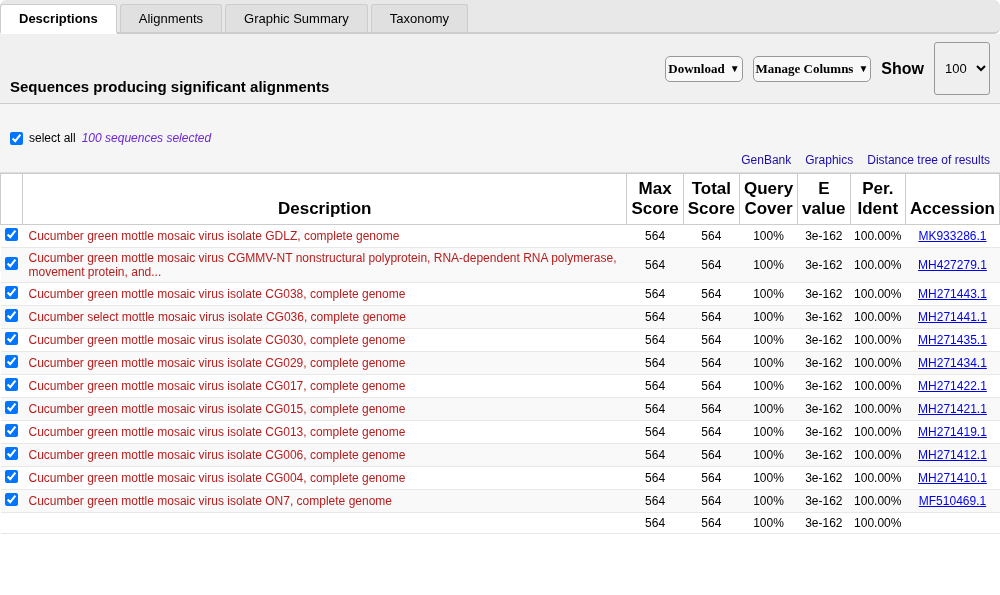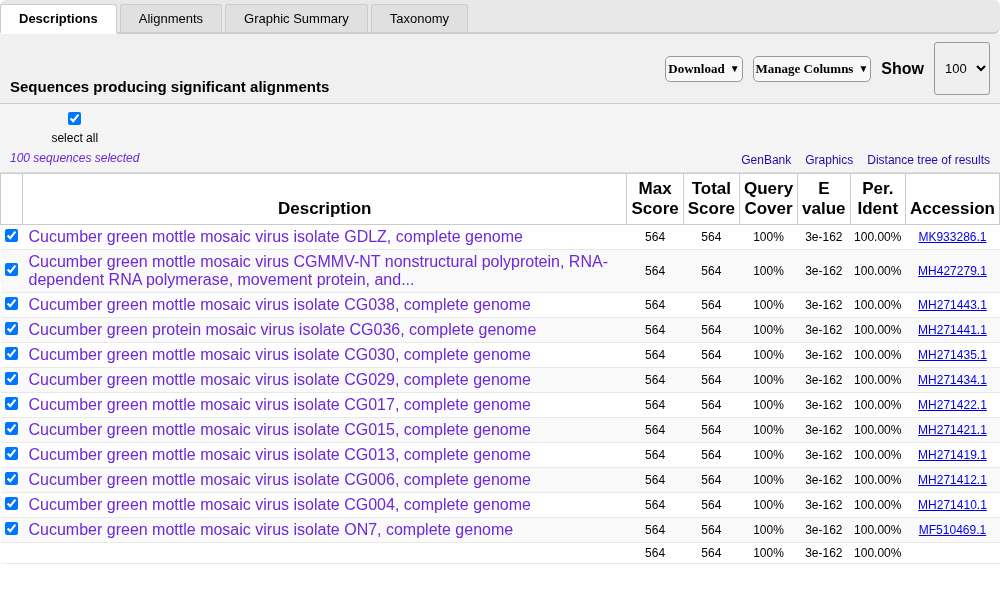--- a/index.html
+++ b/index.html
@@ -65,21 +65,21 @@
 
     
     .select-all-bar {
       display: flex;
       align-items: center;
       padding: 5px 10px;
       background: #f5f5f5;
       border-bottom: 1px solid #ddd;
       justify-content: space-between;
     }
-    .select-all-left { display: flex; align-items: center; gap: 6px; flex-direction: column; }
+    .select-all-left { display: flex; align-items: center; gap: 6px; }
     .select-all-text { font-style: italic; color: #6d28d9; font-size: 12px; }
     .select-all-right { display: flex; align-items: center; gap: 14px; }
     .link { color: #1a0dab; text-decoration: none; font-size: 12px; cursor: pointer; margin-top: 44px; }
 
     
     .table-container { overflow-x: auto; }
     table { width: 100%; border-collapse: collapse; font-size: 12px; }
     thead tr { background: #e8e8e8; }
     th {
       padding: 5px 4px;
@@ -90,21 +90,21 @@
       vertical-align: bottom;
     }
     th.desc-col { text-align: center; min-width: 420px; }
     td {
       padding: 3px 4px;
       border-bottom: 1px solid #e8e8e8;
       text-align: center;
       vertical-align: middle;
     }
     td.desc-cell { text-align: left; padding-left: 6px; }
-    td.desc-cell a { color: #6d28d9; text-decoration: none; font-size: 16px; }
+    td.desc-cell a { color: #b91c1c; text-decoration: none; font-size: 12px; }
     tr:nth-child(odd) { background: #fff; }
     tr:nth-child(even) { background: #f9f9f9; }
     .checkbox-cell { width: 22px; text-align: center; }
     input[type="checkbox"] { cursor: pointer; }
     .e-value { font-weight: normal; }
   </style>
 </head>
 <body>
 
 <div class="tabs">
@@ -208,21 +208,21 @@
       <td>100.00%</td>
       <td>
         <a href="#">MH271443.1</a>
       </td>
     </tr>
         <tr>
       <td class="checkbox-cell">
         <input type="checkbox" checked="" style="">
       </td>
       <td class="desc-cell">
-        <a href="#">Cucumber green protein mosaic virus isolate CG036, complete genome</a>
+        <a href="#">Cucumber select mottle mosaic virus isolate CG036, complete genome</a>
       </td>
       <td>564</td>
       <td>564</td>
       <td>100%</td>
       <td class="e-value">3e-162</td>
       <td>100.00%</td>
       <td>
         <a href="#">MH271441.1</a>
       </td>
     </tr>

